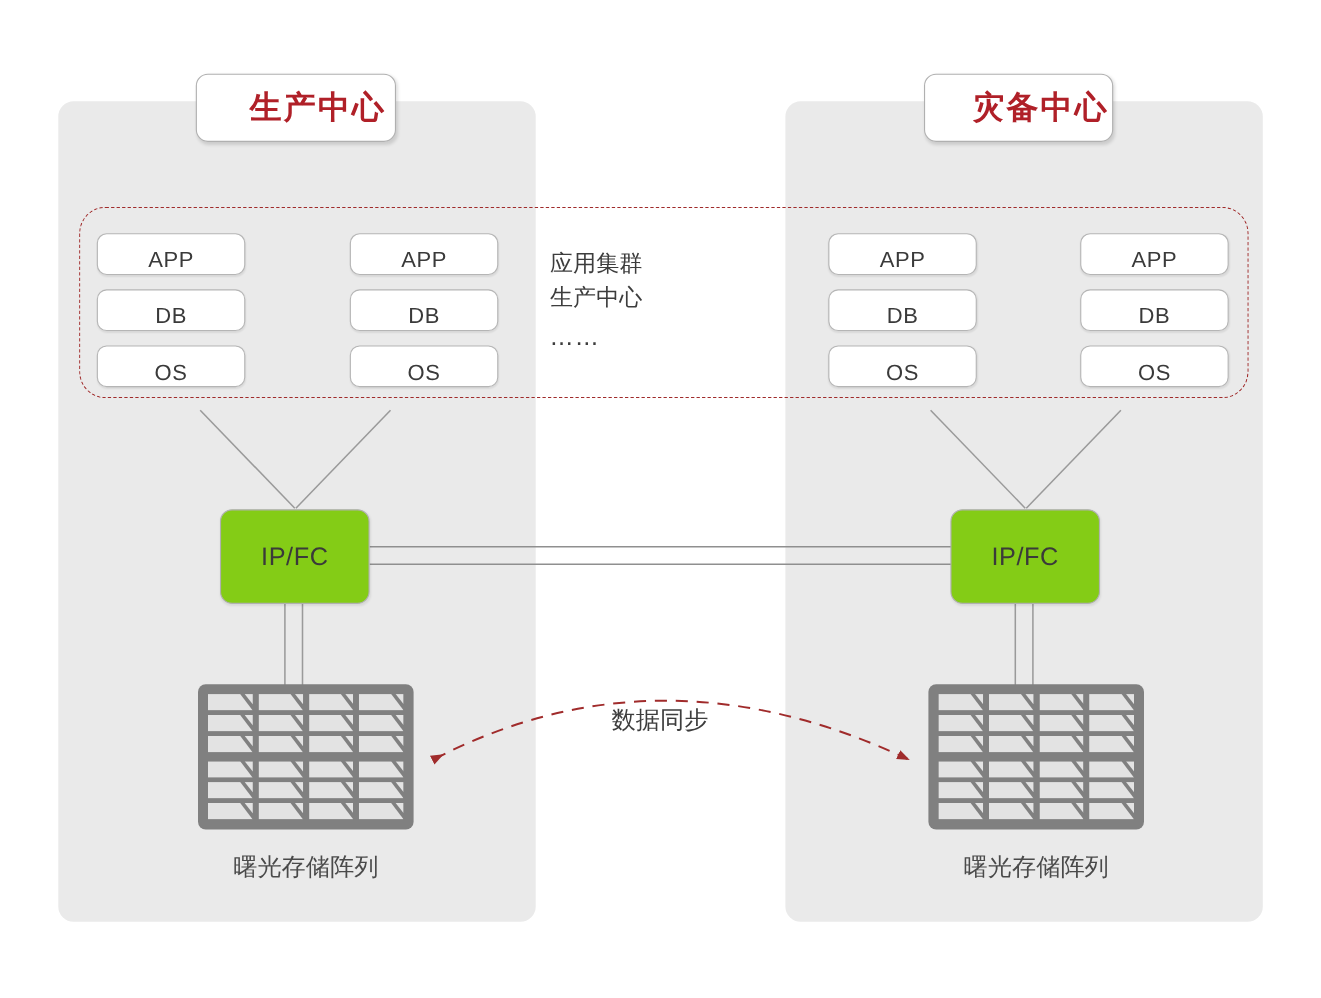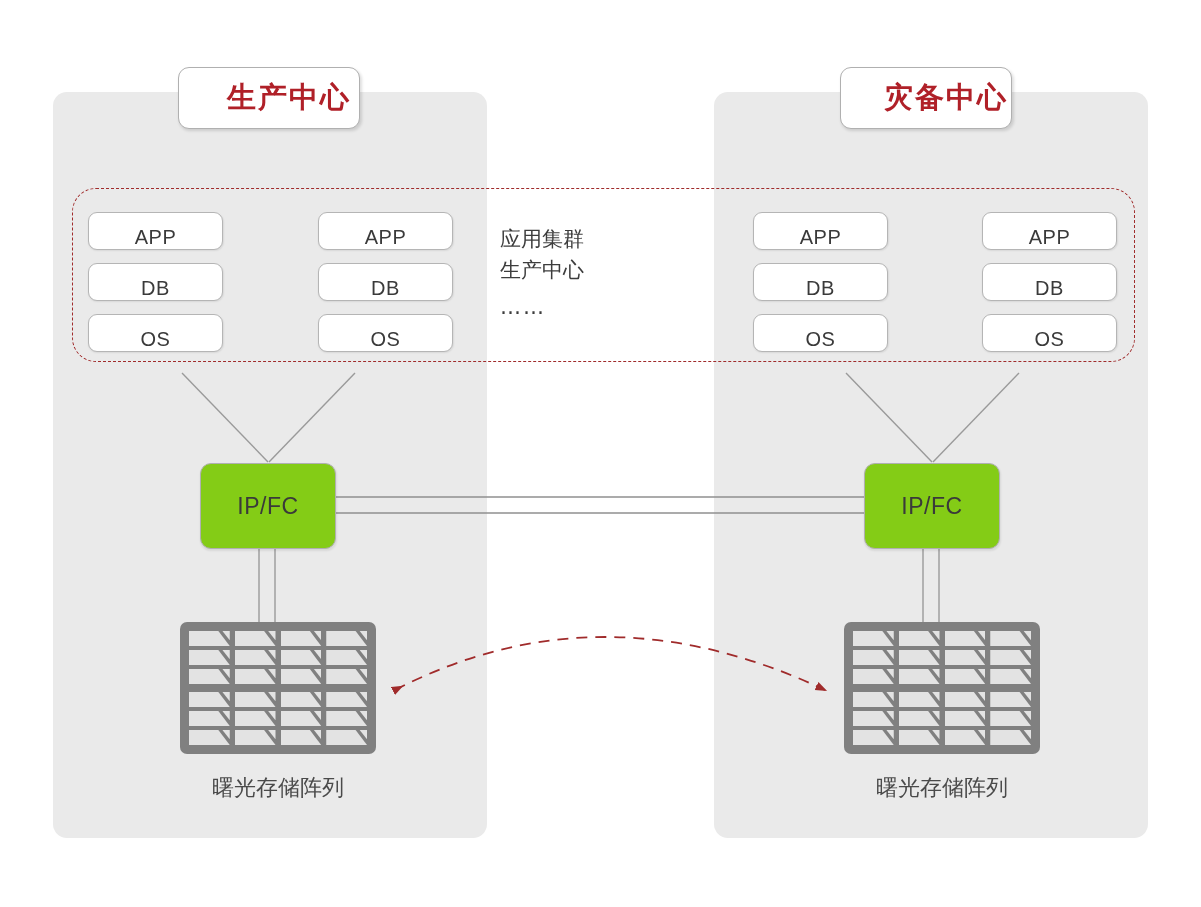--- a/index.html
+++ b/index.html
@@ -407,14 +407,15 @@
       <marker id="arrow-start" viewBox="0 0 10 10" refX="8" refY="5" markerWidth="6.5" markerHeight="6.5" orient="auto-start-reverse">
         <path d="M 0 5 L 10 1.2 L 10 8.8 z" fill="#a02b2b"></path>
       </marker>
       <marker id="arrow-end" viewBox="0 0 10 10" refX="8" refY="5" markerWidth="6.5" markerHeight="6.5" orient="auto">
         <path d="M 0 1.2 L 10 5 L 0 8.8 z" fill="#a02b2b"></path>
       </marker>
     </defs>
     <path d="M 395 690 Q 600 584 825 690" fill="none" stroke="#a02b2b" stroke-width="1.8" stroke-dasharray="11 8" marker-start="url(#arrow-start)" marker-end="url(#arrow-end)"></path>
   </svg>
 
+  <div id="sync-label">数据同步</div>
 
 </div>
 
 </body></html>

